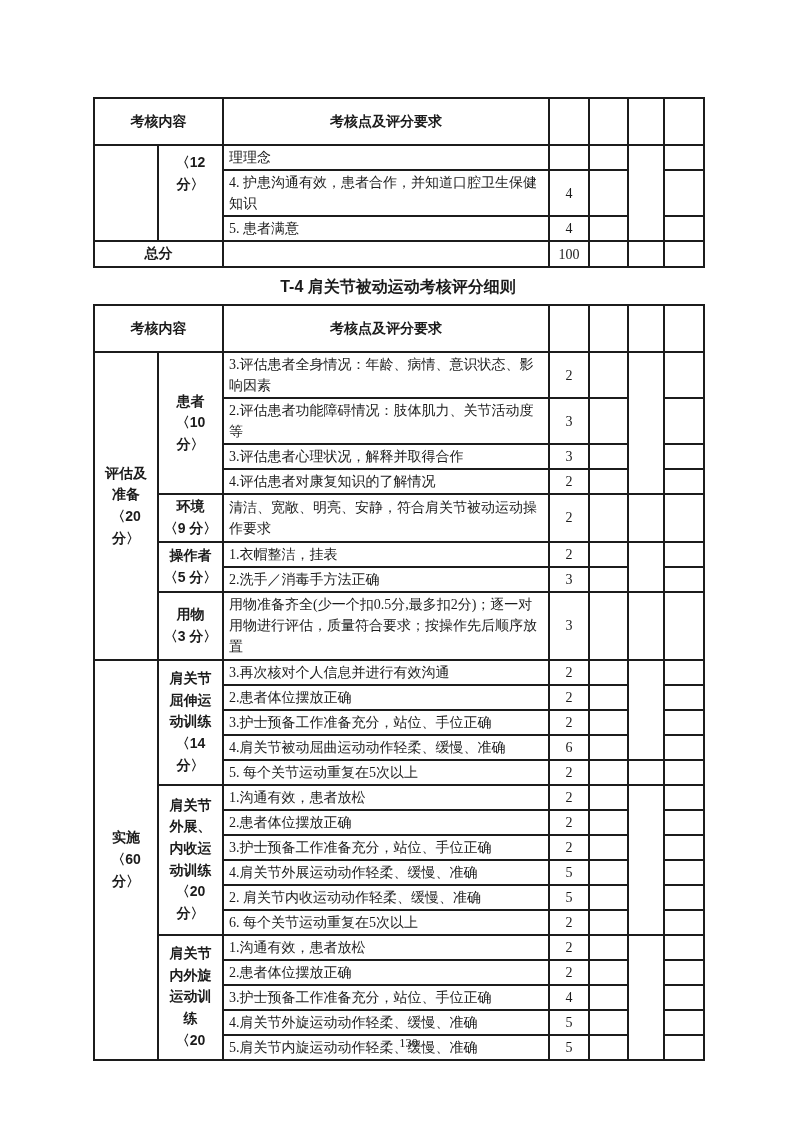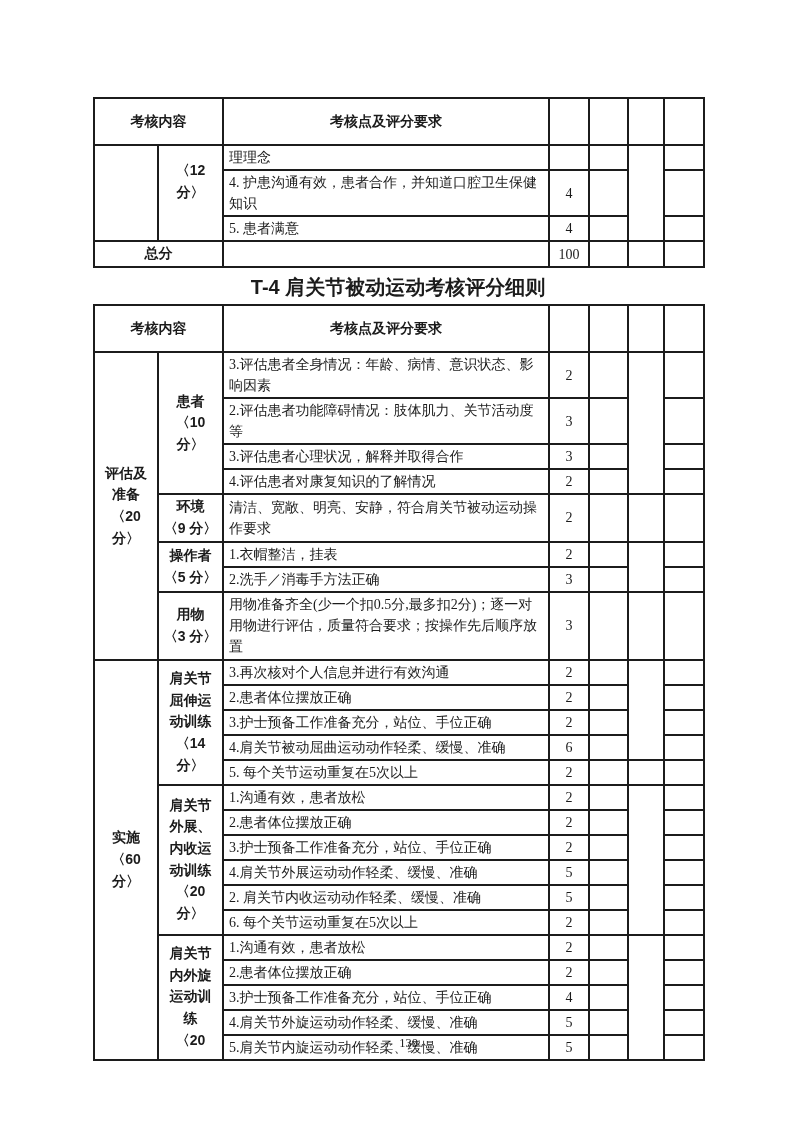--- a/index.html
+++ b/index.html
@@ -24,25 +24,25 @@
     font-weight: 700; text-align: center; padding: 2px 1px;
   }
   .vhdr { display: inline-block; width: 1.1em; line-height: 1.45; margin-left: 48px; }
   .lbl {
     font-family: "Liberation Sans", "DejaVu Sans", sans-serif;
     font-weight: 700; text-align: center;
     white-space: pre-line; padding: 1px 2px; line-height: 1.55;
   }
   .txt { text-align: left; }
   .num { text-align: center; font-family: "Liberation Serif", "DejaVu Serif", serif; }
-  .top { vertical-align: top; padding-top: 14px; }
+  .top { vertical-align: top; padding-top: 6px; }
   .doc-title {
     text-align: center;
     font-family: "Liberation Sans", "DejaVu Sans", sans-serif;
-    font-weight: 700; font-size: 20px; line-height: 22px;
+    font-weight: 700; font-size: 16px; line-height: 22px;
     margin: 8px 0 6px 0;
   }
   .page-number {
     position: absolute; left: 12px; top: 1036px; width: 793px;
     text-align: center; font-size: 12.5px;
     font-family: "Liberation Serif", "DejaVu Serif", serif;
   }
 </style>
 </head>
 <body>

